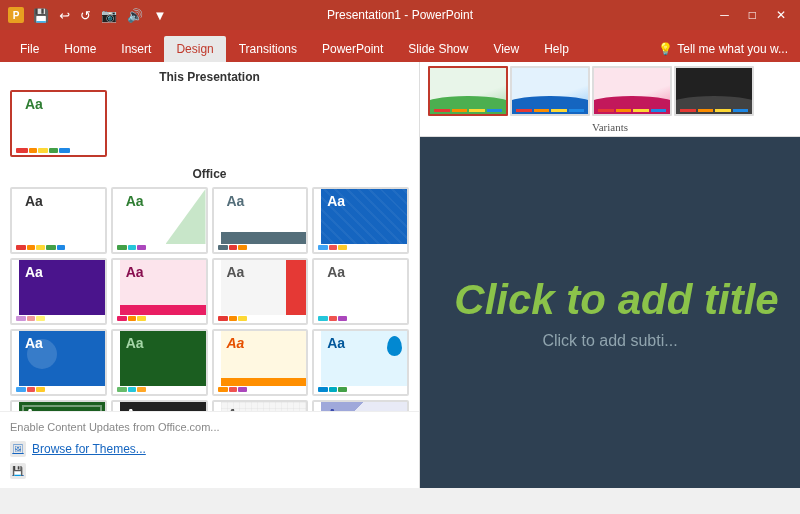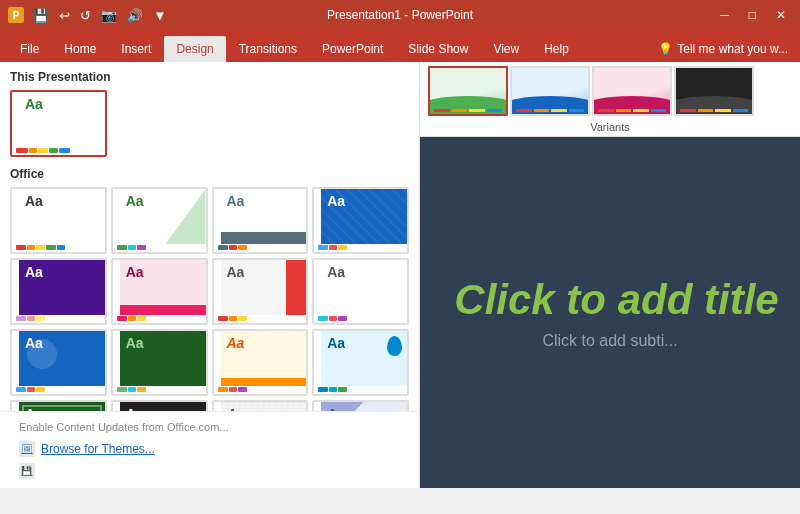--- a/index.html
+++ b/index.html
@@ -59,21 +59,21 @@
     }
     .themes-scroll {
       flex: 1;
       overflow-y: auto;
       padding: 8px 10px;
     }
     .themes-scroll::-webkit-scrollbar { width: 12px; }
     .themes-scroll::-webkit-scrollbar-track { background: #f0f0f0; border-left: 1px solid #ddd; }
     .themes-scroll::-webkit-scrollbar-thumb { background: #bbb; border: 2px solid #f0f0f0; border-radius: 2px; }
 
-    .section-label { font-size: 12px; color: #333; font-weight: 600; margin-bottom: 6px; }
+    .section-label { font-size: 12px; color: #333; font-weight: 600; margin-bottom: 6px; text-align: center; }
 
     .theme-grid { display: grid; grid-template-columns: repeat(4, 1fr); gap: 4px; margin-bottom: 10px; }
     .theme-item {
       border: 2px solid #ddd;
       cursor: pointer;
       border-radius: 2px;
       overflow: hidden;
       background: white;
     }
     .theme-item.selected { border-color: #c0392b; }
@@ -95,21 +95,21 @@
       gap: 1px;
       padding: 1px 4px;
     }
     .bar { height: 5px; border-radius: 1px; }
 
     .t-facet { background: white; }
     .t-facet .theme-aa { color: #2e7d32; }
 
     
     .themes-footer {
-      padding: 6px 19px;
+      padding: 6px 10px;
       border-top: 1px solid #eee;
       background: white;
     }
     .footer-link {
       display: flex;
       align-items: center;
       gap: 6px;
       font-size: 12px;
       color: #1565c0;
       cursor: pointer;
@@ -127,20 +127,21 @@
       background: #e0e0e0;
     }
 
     
     .variants-row {
       height: 75px;
       background: white;
       border-bottom: 1px solid #ddd;
       display: flex;
       flex-direction: column;
+      font-family: Liberation Serif, serif;
     }
     .variants-thumbs {
       display: flex;
       gap: 2px;
       padding: 4px 8px;
       flex: 1;
     }
     .variant-thumb {
       width: 80px;
       height: 50px;

